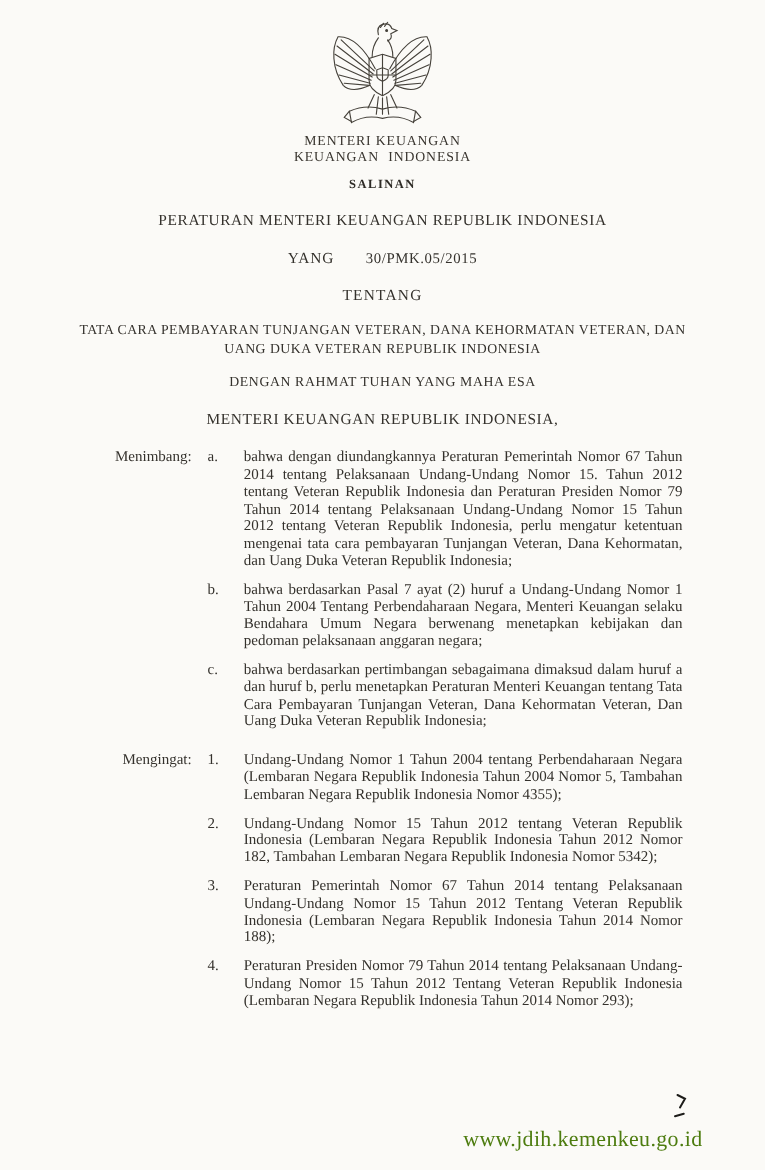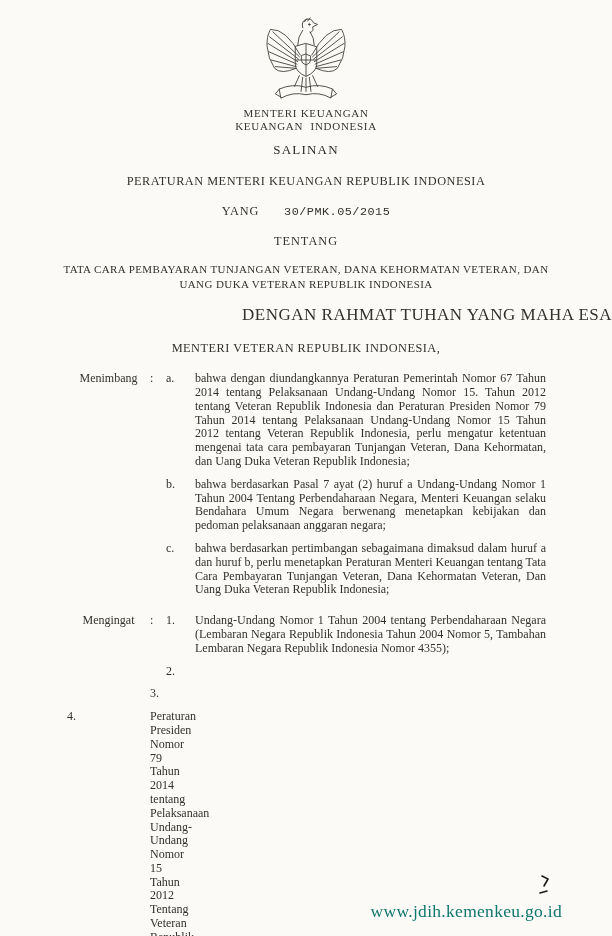--- a/index.html
+++ b/index.html
@@ -11,54 +11,54 @@
     font-family:"Liberation Serif","DejaVu Serif",serif;
     overflow:hidden;
   }
   .center { text-align:center; }
 
   
   .emblem-wrap { width:84px; height:86px; margin:17px auto 4px auto; }
   .emblem-wrap svg { width:100%; height:100%; }
   .ministry-line { font-size:11px; line-height:13px; letter-spacing:.7px; color:#39352f; }
   .ministry-line.second { word-spacing:4px; }
-  .salinan { margin-top:9px; font-size:13px; font-weight:normal; letter-spacing:1.2px; color:#2e2b26; }
+  .salinan { margin-top:9px; font-size:10px; font-weight:bold; letter-spacing:1.2px; color:#2e2b26; }
 
   
   .title-reg      { margin-top:16px; font-size:12.3px; letter-spacing:.5px; }
   .title-nomor    { margin-top:15px; font-size:12.3px; letter-spacing:.8px; }
-  .nomor-value    { font-family:Liberation Mono, monospace; font-size:11.8px; margin-left:25px; letter-spacing:.5px; }
+  .nomor-value    { font-family:Liberation Serif, serif; font-size:11.8px; margin-left:25px; letter-spacing:.5px; }
   .title-tentang  { margin-top:15px; font-size:12.3px; letter-spacing:1px;font-family:Liberation Serif, serif; }
   .title-subject  { margin-top:13px; font-size:11px; letter-spacing:.4px; line-height:14.6px; padding:0 52px; }
-  .title-grace    { margin-top:14px; font-size:17px; letter-spacing:.5px;text-align:right; }
+  .title-grace    { margin-top:14px; font-size:11px; letter-spacing:.5px; }
   .title-authority{ margin-top:16px; font-size:12.3px; letter-spacing:.5px; }
 
   
   .preamble {
     display:grid;
     grid-template-columns:83px 16px 29px 1fr;
     row-gap:9px;
     margin:17px 66px 0 67px;
     font-size:12px;
     line-height:13.8px;
   }
   .preamble.first { margin-top:16px; }
-  .pre-label  { text-align:center; }
+  .pre-label  { text-align:right; }
   .pre-colon  { text-align:left; }
   .pre-marker { text-align:left; }
   .pre-text   { text-align:justify; }
 
   
   .paraf-mark { position:absolute; top:874px; right:60px; width:16px; height:24px; }
   .footer-link {
     position:absolute;
     top:901px; right:50px;
     font-size:17.5px;
     letter-spacing:.3px;
-    color:#0f766e;
+    color:#4d7c0f;
     font-family:"Liberation Serif","DejaVu Serif",serif;
   }
 </style>
 </head>
 <body>
 
 <div class="emblem-wrap">
   <svg viewBox="0 0 100 104" fill="none" stroke="#46423b" stroke-width="1.1" stroke-linecap="round">
 
     <path d="M57,46 Q74,14 93,15 Q98,24 97,36 Q96,50 88,62 Q80,70 62,62"></path>
@@ -97,21 +97,21 @@
 
 <div class="center ministry-line">MENTERI KEUANGAN</div>
 <div class="center ministry-line second">KEUANGAN INDONESIA</div>
 <div class="center salinan">SALINAN</div>
 
 <div class="center title-reg">PERATURAN MENTERI KEUANGAN REPUBLIK INDONESIA</div>
 <div class="center title-nomor"><span>YANG</span><span class="nomor-value">30/PMK.05/2015</span></div>
 <div class="center title-tentang">TENTANG</div>
 <div class="center title-subject">TATA CARA PEMBAYARAN TUNJANGAN VETERAN, DANA KEHORMATAN VETERAN, DAN UANG DUKA VETERAN REPUBLIK INDONESIA</div>
 <div class="center title-grace">DENGAN RAHMAT TUHAN YANG MAHA ESA</div>
-<div class="center title-authority">MENTERI VETERAN REPUBLIK INDONESIA,</div>
+<div class="center title-authority">MENTERI KEUANGAN REPUBLIK INDONESIA,</div>
 
 <div class="preamble first">
   <div class="pre-label">Menimbang</div>
   <div class="pre-colon">:</div>
   <div class="pre-marker">a.</div>
   <div class="pre-text">bahwa dengan diundangkannya Peraturan Pemerintah Nomor 67 Tahun 2014 tentang Pelaksanaan Undang-Undang Nomor 15. Tahun 2012 tentang Veteran Republik Indonesia dan Peraturan Presiden Nomor 79 Tahun 2014 tentang Pelaksanaan Undang-Undang Nomor 15 Tahun 2012 tentang Veteran Republik Indonesia, perlu mengatur ketentuan mengenai tata cara pembayaran Tunjangan Veteran, Dana Kehormatan, dan Uang Duka Veteran Republik Indonesia;</div>
 
   <div></div>
     <div></div>
   <div class="pre-marker">b.</div>
@@ -125,24 +125,26 @@
 
 <div class="preamble">
   <div class="pre-label">Mengingat</div>
   <div class="pre-colon">:</div>
   <div class="pre-marker">1.</div>
   <div class="pre-text">Undang-Undang Nomor 1 Tahun 2004 tentang Perbendaharaan Negara (Lembaran Negara Republik Indonesia Tahun 2004 Nomor 5, Tambahan Lembaran Negara Republik Indonesia Nomor 4355);</div>
 
   <div></div>
     <div></div>
   <div class="pre-marker">2.</div>
+  <div class="pre-text">Undang-Undang Nomor 15 Tahun 2012 tentang Veteran Republik Indonesia (Lembaran Negara Republik Indonesia Tahun 2012 Nomor 182, Tambahan Lembaran Negara Republik Indonesia Nomor 5342);</div>
 
   <div></div>
     <div></div>
   <div class="pre-marker">3.</div>
+  <div class="pre-text">Peraturan Pemerintah Nomor 67 Tahun 2014 tentang Pelaksanaan Undang-Undang Nomor 15 Tahun 2012 Tentang Veteran Republik Indonesia (Lembaran Negara Republik Indonesia Tahun 2014 Nomor 188);</div>
 
   <div></div>
     <div></div>
   <div class="pre-marker">4.</div>
   <div class="pre-text">Peraturan Presiden Nomor 79 Tahun 2014 tentang Pelaksanaan Undang-Undang Nomor 15 Tahun 2012 Tentang Veteran Republik Indonesia (Lembaran Negara Republik Indonesia Tahun 2014 Nomor 293);</div>
 </div>
 
 <svg class="paraf-mark" viewBox="0 0 16 24">
   <path d="M6,2 L12,5 L8,12" stroke="#1d1c1a" stroke-width="1.6" fill="none" stroke-linecap="round"></path>
   <path d="M4,19 L11,17" stroke="#1d1c1a" stroke-width="1.6" fill="none" stroke-linecap="round"></path>

